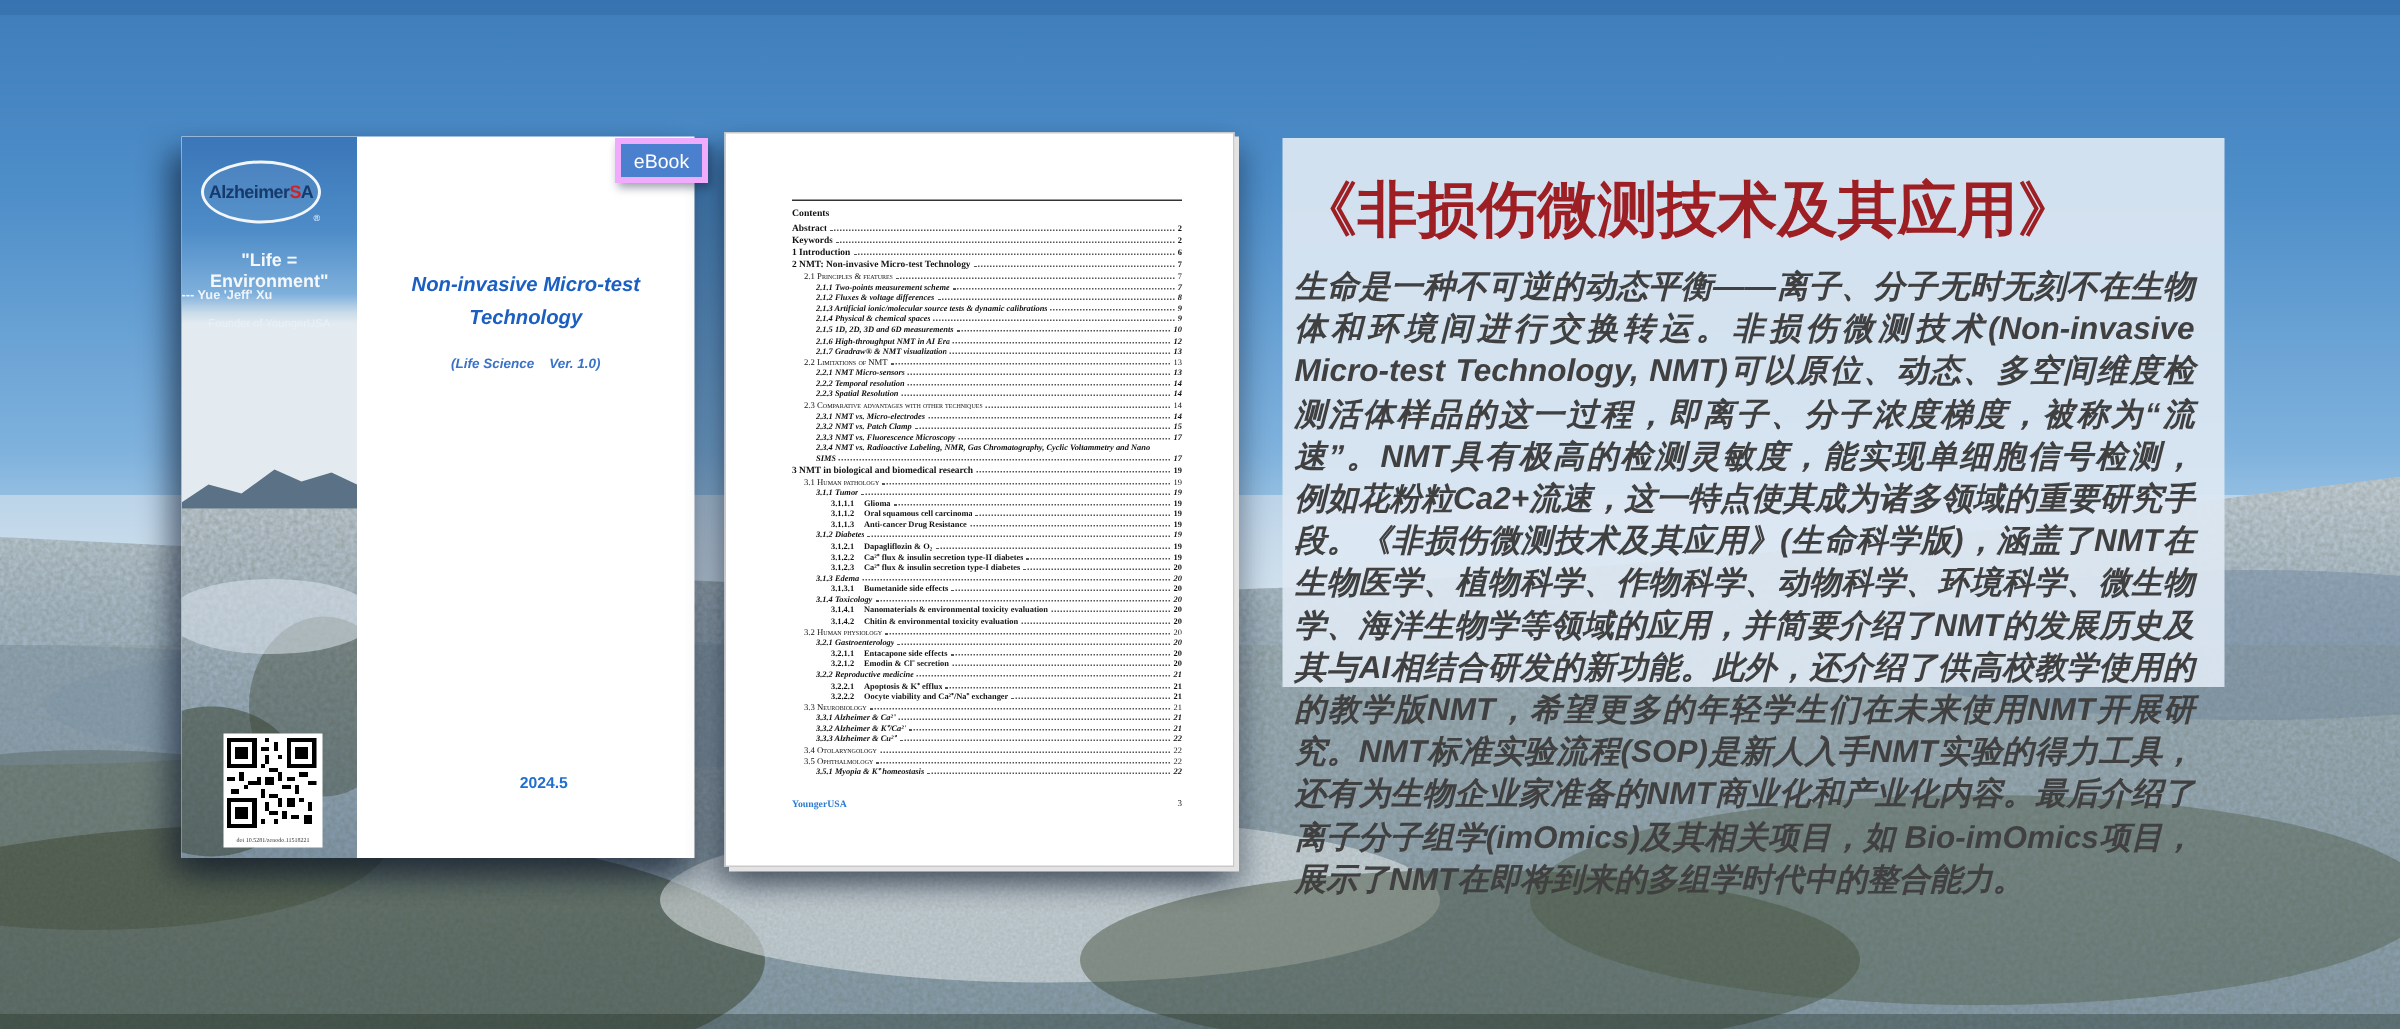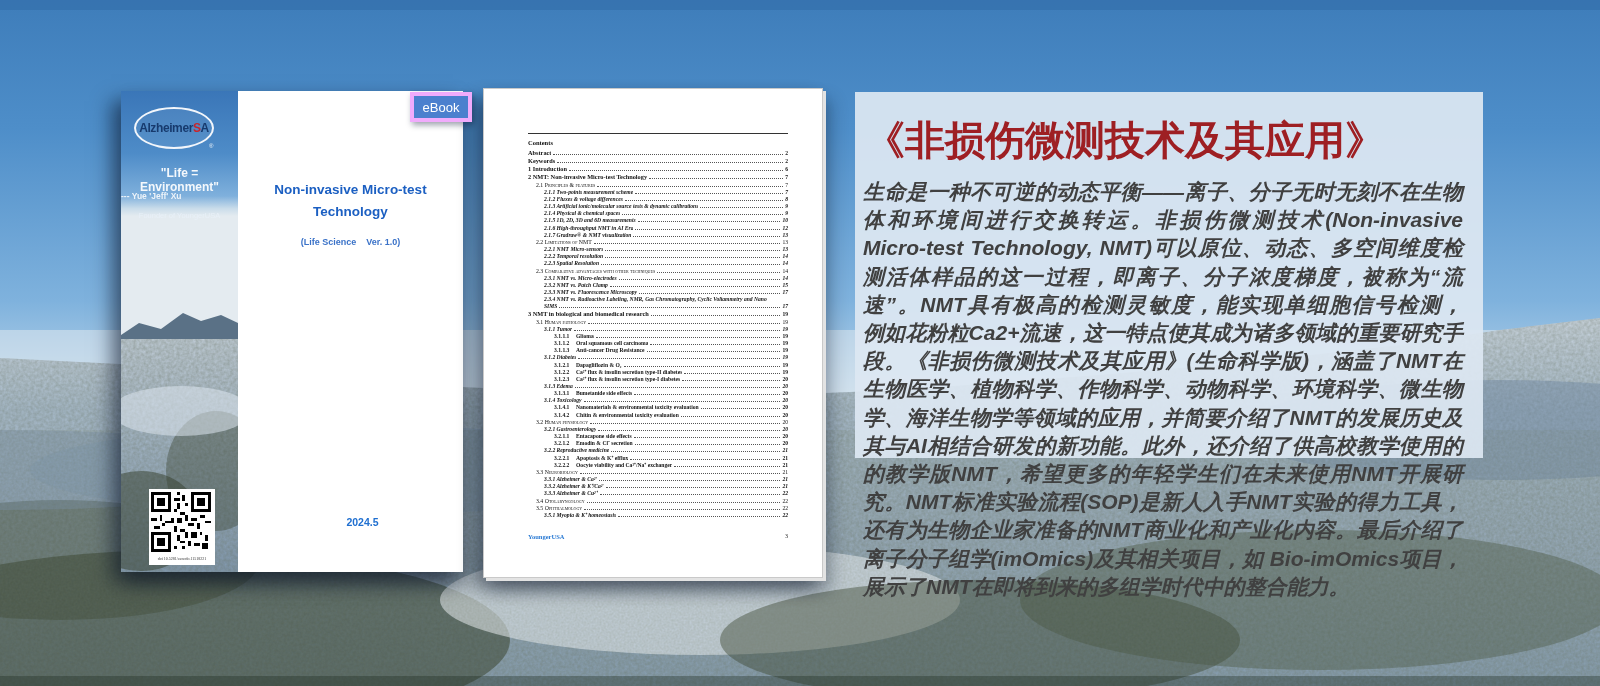--- a/index.html
+++ b/index.html
@@ -13,21 +13,21 @@
   #logo{position:absolute;left:13px;top:16px;width:76px;height:38px;border:2px solid #f2f6fb;border-radius:50%;
         display:flex;align-items:center;justify-content:center;background:rgba(255,255,255,0.06);}
   .logo-txt{font-size:12px;font-weight:bold;color:#173a6d;letter-spacing:-0.4px;}
   .logo-s{color:#c9252b;}
   #logo-reg{position:absolute;left:88px;top:52px;color:#f0f5fa;font-size:6px;}
   #cover-quote{position:absolute;left:0;top:75px;width:117px;text-align:center;color:#f4f8fc;font-size:12px;font-weight:bold;}
   #cover-author{position:absolute;left:0;top:100px;width:111px;text-align:left;color:#eef4fa;font-size:8.5px;font-weight:bold;}
   #cover-role{position:absolute;left:0;top:120px;width:117px;text-align:center;color:#e8f0f8;font-size:7.5px;}
   #qr{position:absolute;left:28px;top:398px;width:66px;height:76px;background:#fff;padding:3px 2px 1px;box-sizing:border-box;}
   #qr-caption{font-size:4px;color:#333;text-align:center;line-height:6px;font-family:"Liberation Serif",serif;}
-  #cover-title-block{position:absolute;left:117px;top:88px;width:225px;text-align:center;color:#1b5fc2;}
+  #cover-title-block{position:absolute;left:117px;top:88px;width:225px;text-align:center;color:#1b5fc2;font-style:italic;}
   .cov-t1{font-size:13.5px;font-weight:bold;line-height:22px;}
   .cov-t2{font-size:13.5px;font-weight:bold;line-height:22px;}
   .cov-sub{font-size:9px;font-weight:bold;color:#3a72c8;margin-top:14px;white-space:pre;}
   #cover-date{position:absolute;left:117px;top:425px;width:225px;text-align:center;color:#1f6fd0;font-size:10.5px;font-weight:bold;padding-left:12px;}
 
   
   #ebook-badge{position:absolute;left:410px;top:92px;width:54px;height:22px;background:#4b80ce;z-index:3;
                border:4px solid #f0abfc;display:flex;align-items:center;justify-content:center;
                color:#fff;font-size:13px;box-shadow:2px 3px 6px rgba(10,20,50,.4);}
 

